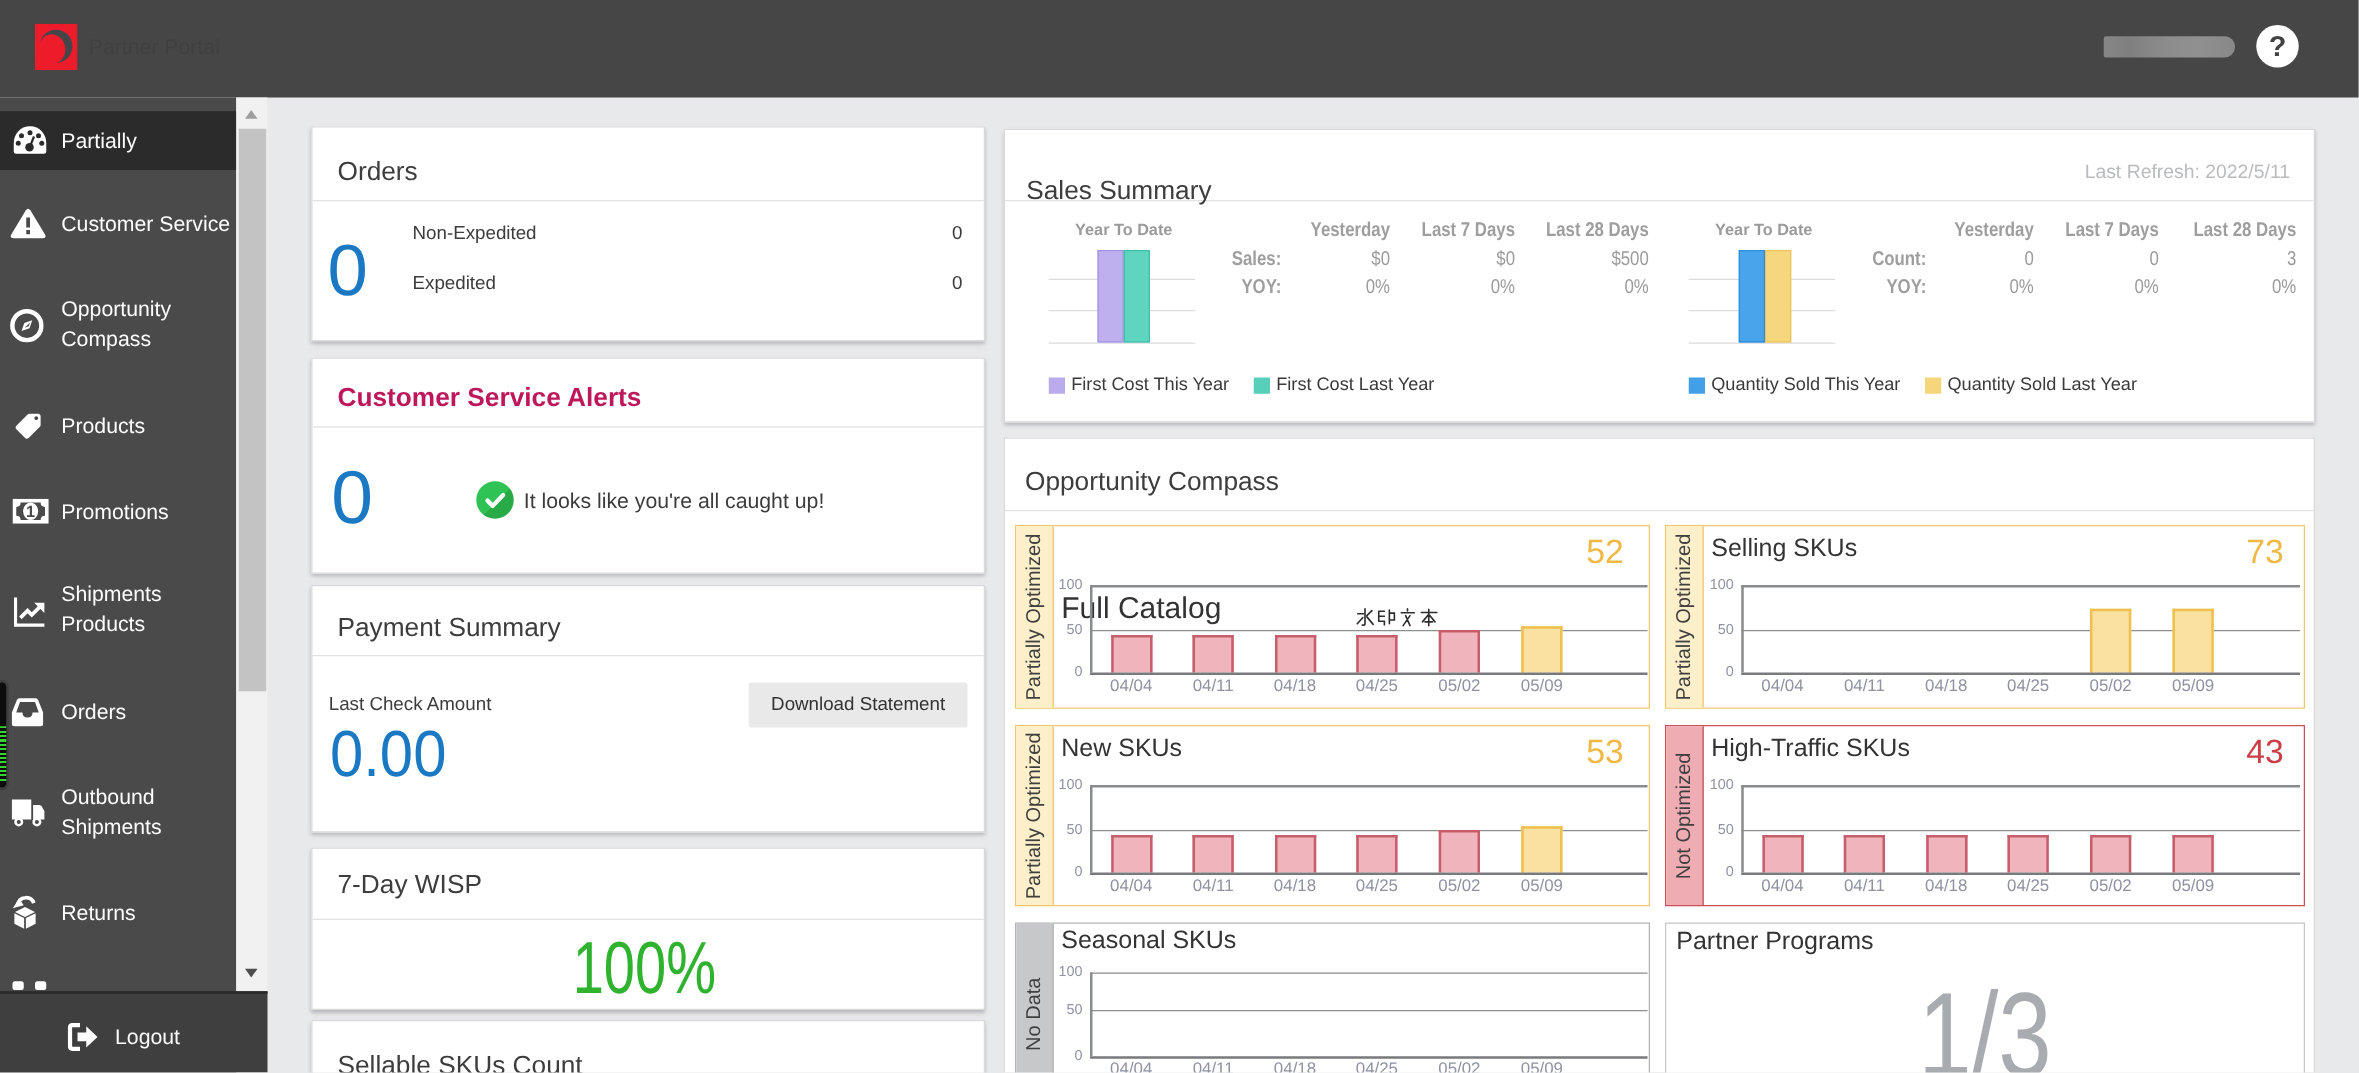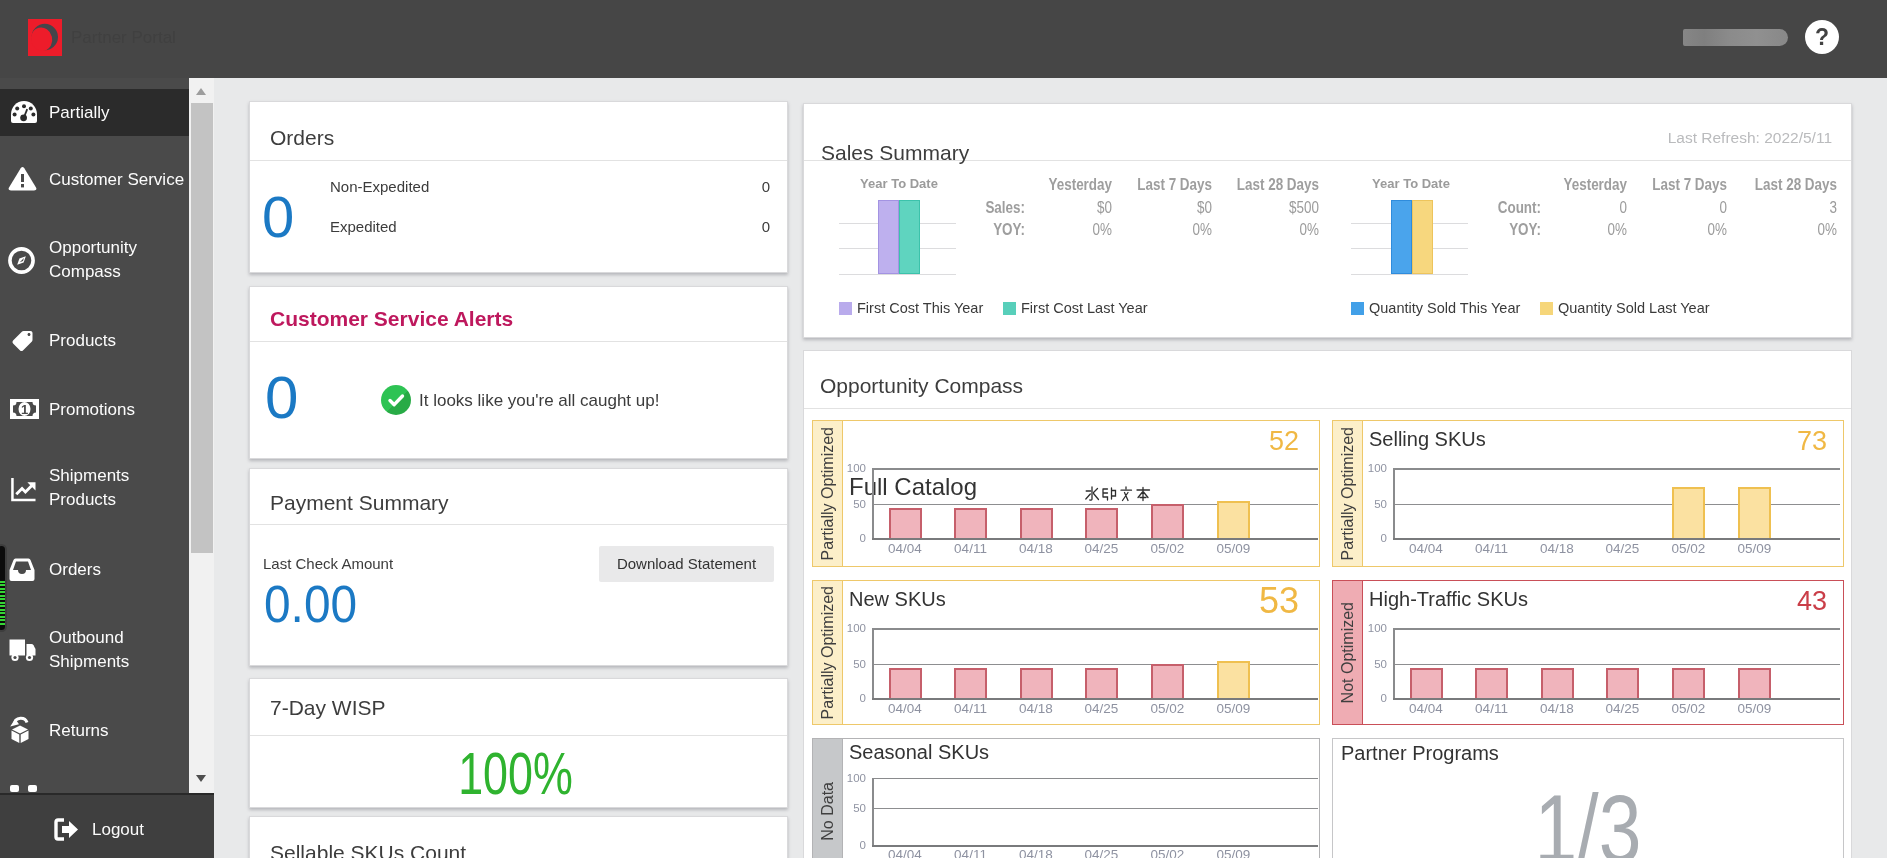--- a/index.html
+++ b/index.html
@@ -222,21 +222,21 @@
 <div style="position:absolute;left:1527px;top:540.5px;font-size:13.5px;line-height:16px;color:#8e92a1;font-weight:400;white-space:nowrap;width:60px;text-align:center;">04/18</div>
 <div style="position:absolute;left:1592.5px;top:540.5px;font-size:13.5px;line-height:16px;color:#8e92a1;font-weight:400;white-space:nowrap;width:60px;text-align:center;">04/25</div>
 <div style="position:absolute;left:1658.5px;top:540.5px;font-size:13.5px;line-height:16px;color:#8e92a1;font-weight:400;white-space:nowrap;width:60px;text-align:center;">05/02</div>
 <div style="position:absolute;left:1724.5px;top:540.5px;font-size:13.5px;line-height:16px;color:#8e92a1;font-weight:400;white-space:nowrap;width:60px;text-align:center;">05/09</div>
 <div style="position:absolute;left:812px;top:580px;width:508px;height:145px;background:#fff;border:1px solid #eec86a;"></div>
 <div style="position:absolute;left:813px;top:581px;width:30px;height:143px;background:#fcefc9;border-right:1px solid #eec86a;"></div>
 <div style="position:absolute;left:813px;top:581px;width:30px;height:143px;display:flex;align-items:center;justify-content:center;">
     <span style="writing-mode:vertical-rl;transform:rotate(180deg);font-size:16px;font-weight:400;color:#3f3f3f;white-space:nowrap;">Partially Optimized</span>
   </div>
 <div style="position:absolute;left:849px;top:586.5px;font-size:20px;line-height:24px;color:#333;font-weight:400;white-space:nowrap;">New SKUs</div>
-<div style="position:absolute;left:1199px;top:585.0px;font-size:36px;line-height:32px;color:#f0b844;font-weight:400;white-space:nowrap;width:100px;text-align:right;">53</div>
+<div style="position:absolute;left:1199px;top:585.0px;font-size:27px;line-height:32px;color:#f0b844;font-weight:400;white-space:nowrap;width:100px;text-align:right;">53</div>
 <div style="position:absolute;left:826px;top:621.0px;font-size:11.5px;line-height:14px;color:#8f93a2;font-weight:400;white-space:nowrap;width:40px;text-align:right;">100</div>
 <div style="position:absolute;left:826px;top:656.5px;font-size:11.5px;line-height:14px;color:#8f93a2;font-weight:400;white-space:nowrap;width:40px;text-align:right;">50</div>
 <div style="position:absolute;left:826px;top:690.5px;font-size:11.5px;line-height:14px;color:#8f93a2;font-weight:400;white-space:nowrap;width:40px;text-align:right;">0</div>
 <div style="position:absolute;left:872px;top:628px;width:446px;height:1.5px;background:#8a8b8d;"></div>
 <div style="position:absolute;left:872px;top:663.5px;width:446px;height:1px;background:#8d8e90;"></div>
 <div style="position:absolute;left:872px;top:628px;width:1.5px;height:70px;background:#8a8b8d;"></div>
 <div style="position:absolute;left:888.5px;top:668.4px;width:33px;height:29.600000000000023px;background:#f0b4bc;border:2px solid #c65f6b;border-bottom:none;"></div>
 <div style="position:absolute;left:954.0px;top:668.4px;width:33px;height:29.600000000000023px;background:#f0b4bc;border:2px solid #c65f6b;border-bottom:none;"></div>
 <div style="position:absolute;left:1019.5px;top:668.4px;width:33px;height:29.600000000000023px;background:#f0b4bc;border:2px solid #c65f6b;border-bottom:none;"></div>
 <div style="position:absolute;left:1085.0px;top:668.4px;width:33px;height:29.600000000000023px;background:#f0b4bc;border:2px solid #c65f6b;border-bottom:none;"></div>

